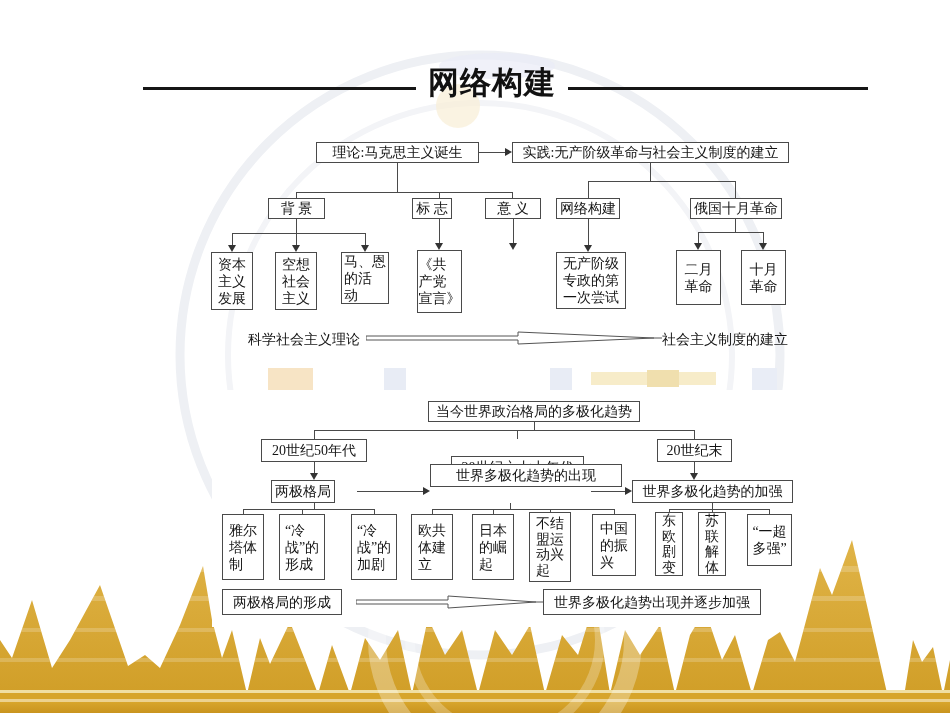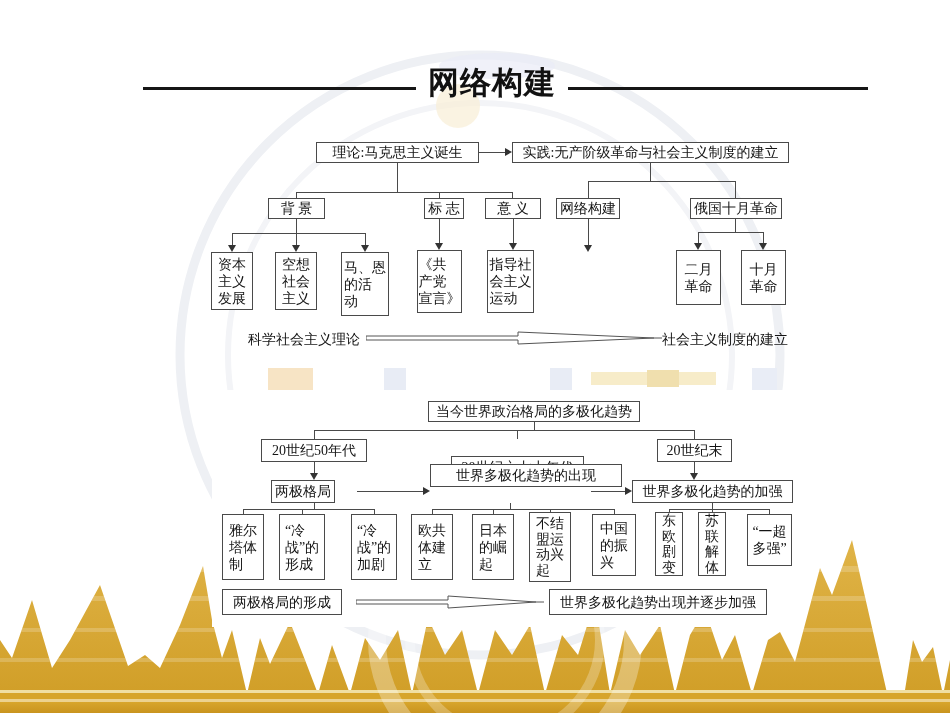--- a/index.html
+++ b/index.html
@@ -105,21 +105,21 @@
   <div class="vl" style="left:296px;top:192px;height:6px;"></div>
   <div class="vl" style="left:439px;top:192px;height:6px;"></div>
   <div class="vl" style="left:512px;top:192px;height:6px;"></div>
 
   <div class="vl" style="left:650px;top:163px;height:18px;"></div>
   <div class="hl" style="left:588px;top:181px;width:148px;"></div>
   <div class="vl" style="left:588px;top:181px;height:17px;"></div>
   <div class="vl" style="left:735px;top:181px;height:17px;"></div>
 
   <div class="box" style="left:268px;top:198px;width:57px;height:21px;">背 景</div>
-  <div class="box" style="left:412px;top:198px;width:40px;height:21px;margin-left:12px;">标 志</div>
+  <div class="box" style="left:412px;top:198px;width:40px;height:21px;">标 志</div>
   <div class="box" style="left:485px;top:198px;width:56px;height:21px;">意 义</div>
   <div class="box" style="left:556px;top:198px;width:64px;height:21px;">网络构建</div>
   <div class="box" style="left:690px;top:198px;width:92px;height:21px;">俄国十月革命</div>
 
   <div class="vl" style="left:296px;top:219px;height:14px;"></div>
   <div class="hl" style="left:232px;top:233px;width:133px;"></div>
   <div class="vl" style="left:232px;top:233px;height:12px;"></div>
   <div class="ahd" style="left:228px;top:245px;"></div>
   <div class="vl" style="left:296px;top:233px;height:12px;"></div>
   <div class="ahd" style="left:292px;top:245px;"></div>
@@ -139,29 +139,29 @@
   <div class="ahd" style="left:694px;top:243px;"></div>
   <div class="vl" style="left:763px;top:232px;height:11px;"></div>
   <div class="ahd" style="left:759px;top:243px;"></div>
 
   <div class="box tl" style="left:211px;top:252px;width:42px;height:58px;">资本
 主义
 发展</div>
   <div class="box tl" style="left:275px;top:252px;width:42px;height:58px;">空想
 社会
 主义</div>
-  <div class="box tl" style="left:341px;top:252px;width:48px;height:64px;">马、恩
+  <div class="box tl" style="left:341px;top:252px;width:48px;height:52px;">马、恩
 的活
 动</div>
   <div class="box tl" style="left:417px;top:250px;width:45px;height:63px;">《共
 产党
 宣言》</div>
-  <div class="box tl" style="left:487px;top:250px;width:47px;height:63px;">指导社
-会主义
-运动</div>
+  <div class="box tl" style="left:556px;top:252px;width:70px;height:57px;">无产阶级
+专政的第
+一次尝试</div>
   <div class="box" style="left:676px;top:250px;width:45px;height:55px;">二月
 革命</div>
   <div class="box" style="left:741px;top:250px;width:45px;height:55px;">十月
 革命</div>
 
   <div class="lbl" style="left:248px;top:331px;">科学社会主义理论</div>
   <svg class="arrow-svg" style="left:366px;top:330px;" width="296" height="16" viewBox="0 0 296 16">
     <polygon points="0,6 152,6 152,2 288,8 152,14 152,10 0,10" fill="#ffffff" stroke="#555" stroke-width="1"></polygon>
     <line x1="288" y1="8" x2="296" y2="8" stroke="#555" stroke-width="1"></line>
   </svg>
@@ -244,15 +244,15 @@
 解
 体</div>
   <div class="box tl" style="left:747px;top:514px;width:45px;height:52px;">“一超
 多强”</div>
 
   <div class="box" style="left:222px;top:589px;width:120px;height:26px;">两极格局的形成</div>
   <svg class="arrow-svg" style="left:356px;top:594px;" width="188" height="16" viewBox="0 0 188 16">
     <polygon points="0,6 92,6 92,2 180,8 92,14 92,10 0,10" fill="#ffffff" stroke="#555" stroke-width="1"></polygon>
     <line x1="180" y1="8" x2="188" y2="8" stroke="#555" stroke-width="1"></line>
   </svg>
-  <div class="box" style="left:543px;top:589px;width:218px;height:26px;margin-left:6px;">世界多极化趋势出现并逐步加强</div>
+  <div class="box" style="left:543px;top:589px;width:218px;height:26px;">世界多极化趋势出现并逐步加强</div>
 
 </div>
 
 </body></html>

